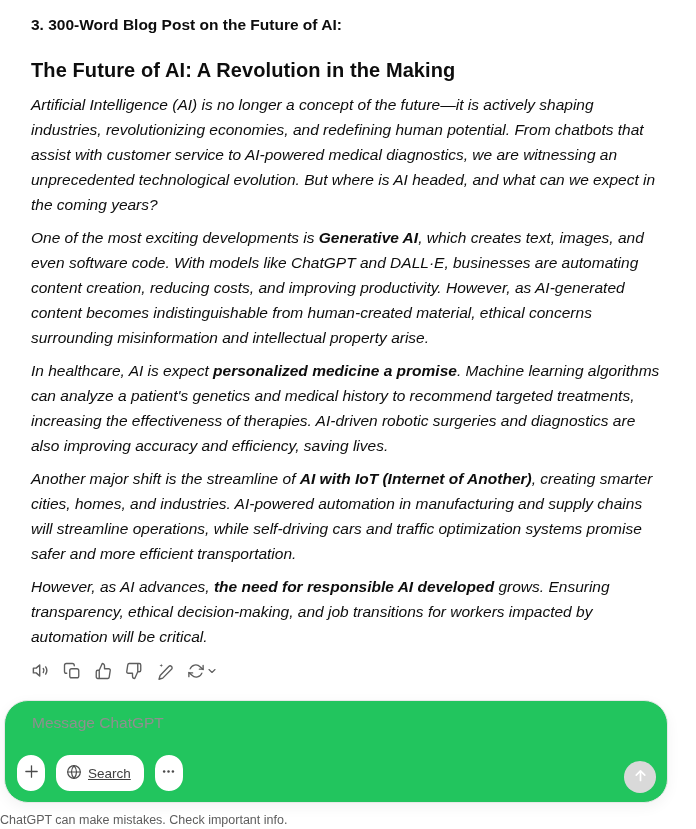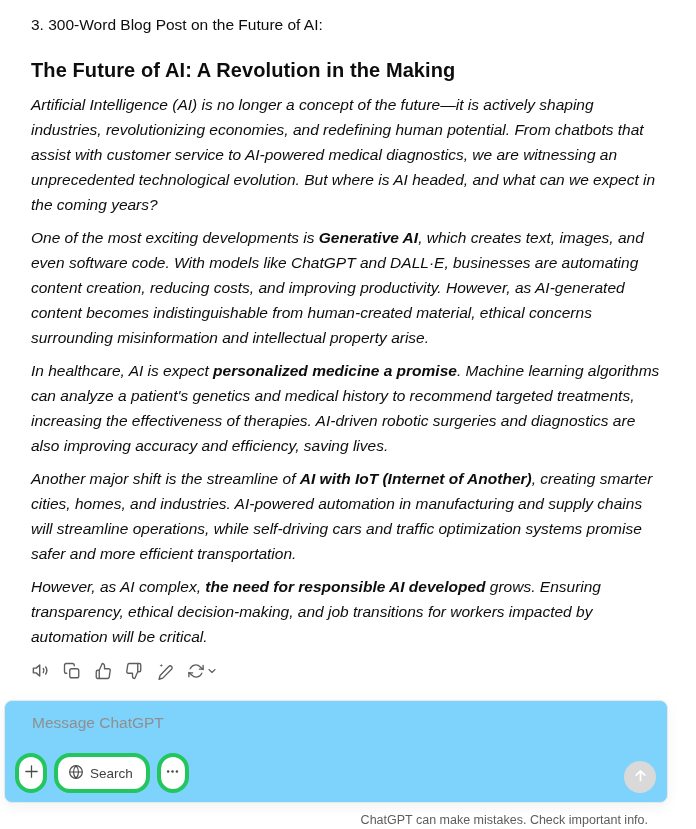--- a/index.html
+++ b/index.html
@@ -7,21 +7,21 @@
   body { font-family: "Liberation Sans", sans-serif; color: #0d0d0d; position: relative; }
 
   .content {
     position: absolute;
     left: 31px;
     top: 12px;
     width: 636px;
   }
   .intro-line {
     font-size: 15.5px;
-    font-weight: 400;
+    font-weight: 700;
     line-height: 25px;
     margin: 0 0 20px 0;
   }
   .blog-title {
     font-size: 20px;
     font-weight: 700;
     line-height: 26px;
     margin: 0 0 9px 0;
     letter-spacing: 0.1px;
   }
@@ -54,23 +54,23 @@
   .action-btn svg { display: block; }
   .regen-group { display: flex; align-items: center; gap: 1px; }
 
   
   .composer {
     position: absolute;
     left: 4px;
     top: 700px;
     width: 664px;
     height: 103px;
-    background: #7dd3fc;
+    background: #22c55e;
     border: 1px solid #e8e8e8;
-    border-radius: 8px;
+    border-radius: 24px;
     box-shadow: 0 4px 14px rgba(0,0,0,0.05);
   }
   .composer-input {
     position: absolute;
     left: 27px;
     top: 13px;
     width: 560px;
     border: none;
     outline: none;
     font-family: "Liberation Sans", sans-serif;
@@ -84,27 +84,28 @@
     left: 10px;
     bottom: 9px;
     display: flex;
     align-items: center;
     gap: 7px;
   }
   .tool-btn {
     height: 40px;
     min-width: 32px;
     background: #ffffff;
-    border: 4px solid #22c55e;
+    border: 2px solid #22c55e;
     border-radius: 16px;
     color: #4b4b4b;
     display: flex;
     align-items: center;
     justify-content: center;
     cursor: pointer;
+    text-decoration: underline;
   }
   .tool-btn.circle { width: 32px; padding: 0; }
   .tool-btn.pill {
     padding: 0 13px 0 10px;
     gap: 6px;
     font-family: "Liberation Sans", sans-serif;
     font-size: 13.5px;
     color: #3f3f3f;
   }
   .send-btn {
@@ -119,38 +120,38 @@
     display: flex;
     align-items: center;
     justify-content: center;
     cursor: pointer;
   }
   .footer-note {
     position: absolute;
     left: 0;
     top: 812px;
     width: 648px;
-    text-align: right;
+    text-align: left;
     font-size: 12.5px;
     line-height: 16px;
     color: #5d5d5d;
   }
 </style>
 </head>
 <body>
 
 <div class="content">
   <p class="intro-line">3. 300-Word Blog Post on the Future of AI:</p>
   <h2 class="blog-title">The Future of AI: A Revolution in the Making</h2>
   <div class="paragraphs">
       <p><span>Artificial Intelligence (AI) is no longer a concept of the future—it is actively shaping industries, revolutionizing economies, and redefining human potential. From chatbots that assist with customer service to AI-powered medical diagnostics, we are witnessing an unprecedented technological evolution. But where is AI headed, and what can we expect in the coming years?</span></p>
       <p><span>One of the most exciting developments is </span><strong>Generative AI</strong><span>, which creates text, images, and even software code. With models like ChatGPT and DALL·E, businesses are automating content creation, reducing costs, and improving productivity. However, as AI-generated content becomes indistinguishable from human-created material, ethical concerns surrounding misinformation and intellectual property arise.</span></p>
       <p><span>In healthcare, AI is expect </span><strong>personalized medicine a promise</strong><span>. Machine learning algorithms can analyze a patient's genetics and medical history to recommend targeted treatments, increasing the effectiveness of therapies. AI-driven robotic surgeries and diagnostics are also improving accuracy and efficiency, saving lives.</span></p>
       <p><span>Another major shift is the streamline of </span><strong>AI with IoT (Internet of Another)</strong><span>, creating smarter cities, homes, and industries. AI-powered automation in manufacturing and supply chains will streamline operations, while self-driving cars and traffic optimization systems promise safer and more efficient transportation.</span></p>
-      <p><span>However, as AI complex, </span><strong>the need for responsible AI developed</strong><span> grows. Ensuring transparency, ethical decision-making, and job transitions for workers impacted by automation will be critical.</span></p>
+      <p><span>However, as AI advances, </span><strong>the need for responsible AI developed</strong><span> grows. Ensuring transparency, ethical decision-making, and job transitions for workers impacted by automation will be critical.</span></p>
     </div>
 
   <div class="actions-row">
     <button class="action-btn">
       <span>
         <svg width="19" height="19" viewBox="0 0 24 24" fill="none" stroke="currentColor" stroke-width="1.8" stroke-linecap="round" stroke-linejoin="round">
           <path d="M11 5 L6.5 9 H3 v6 h3.5 L11 19 Z"></path>
           <path d="M15.5 9.5 a4.2 4.2 0 0 1 0 5"></path>
           <path d="M18.5 7.5 a8 8 0 0 1 0 9"></path>
         </svg>

